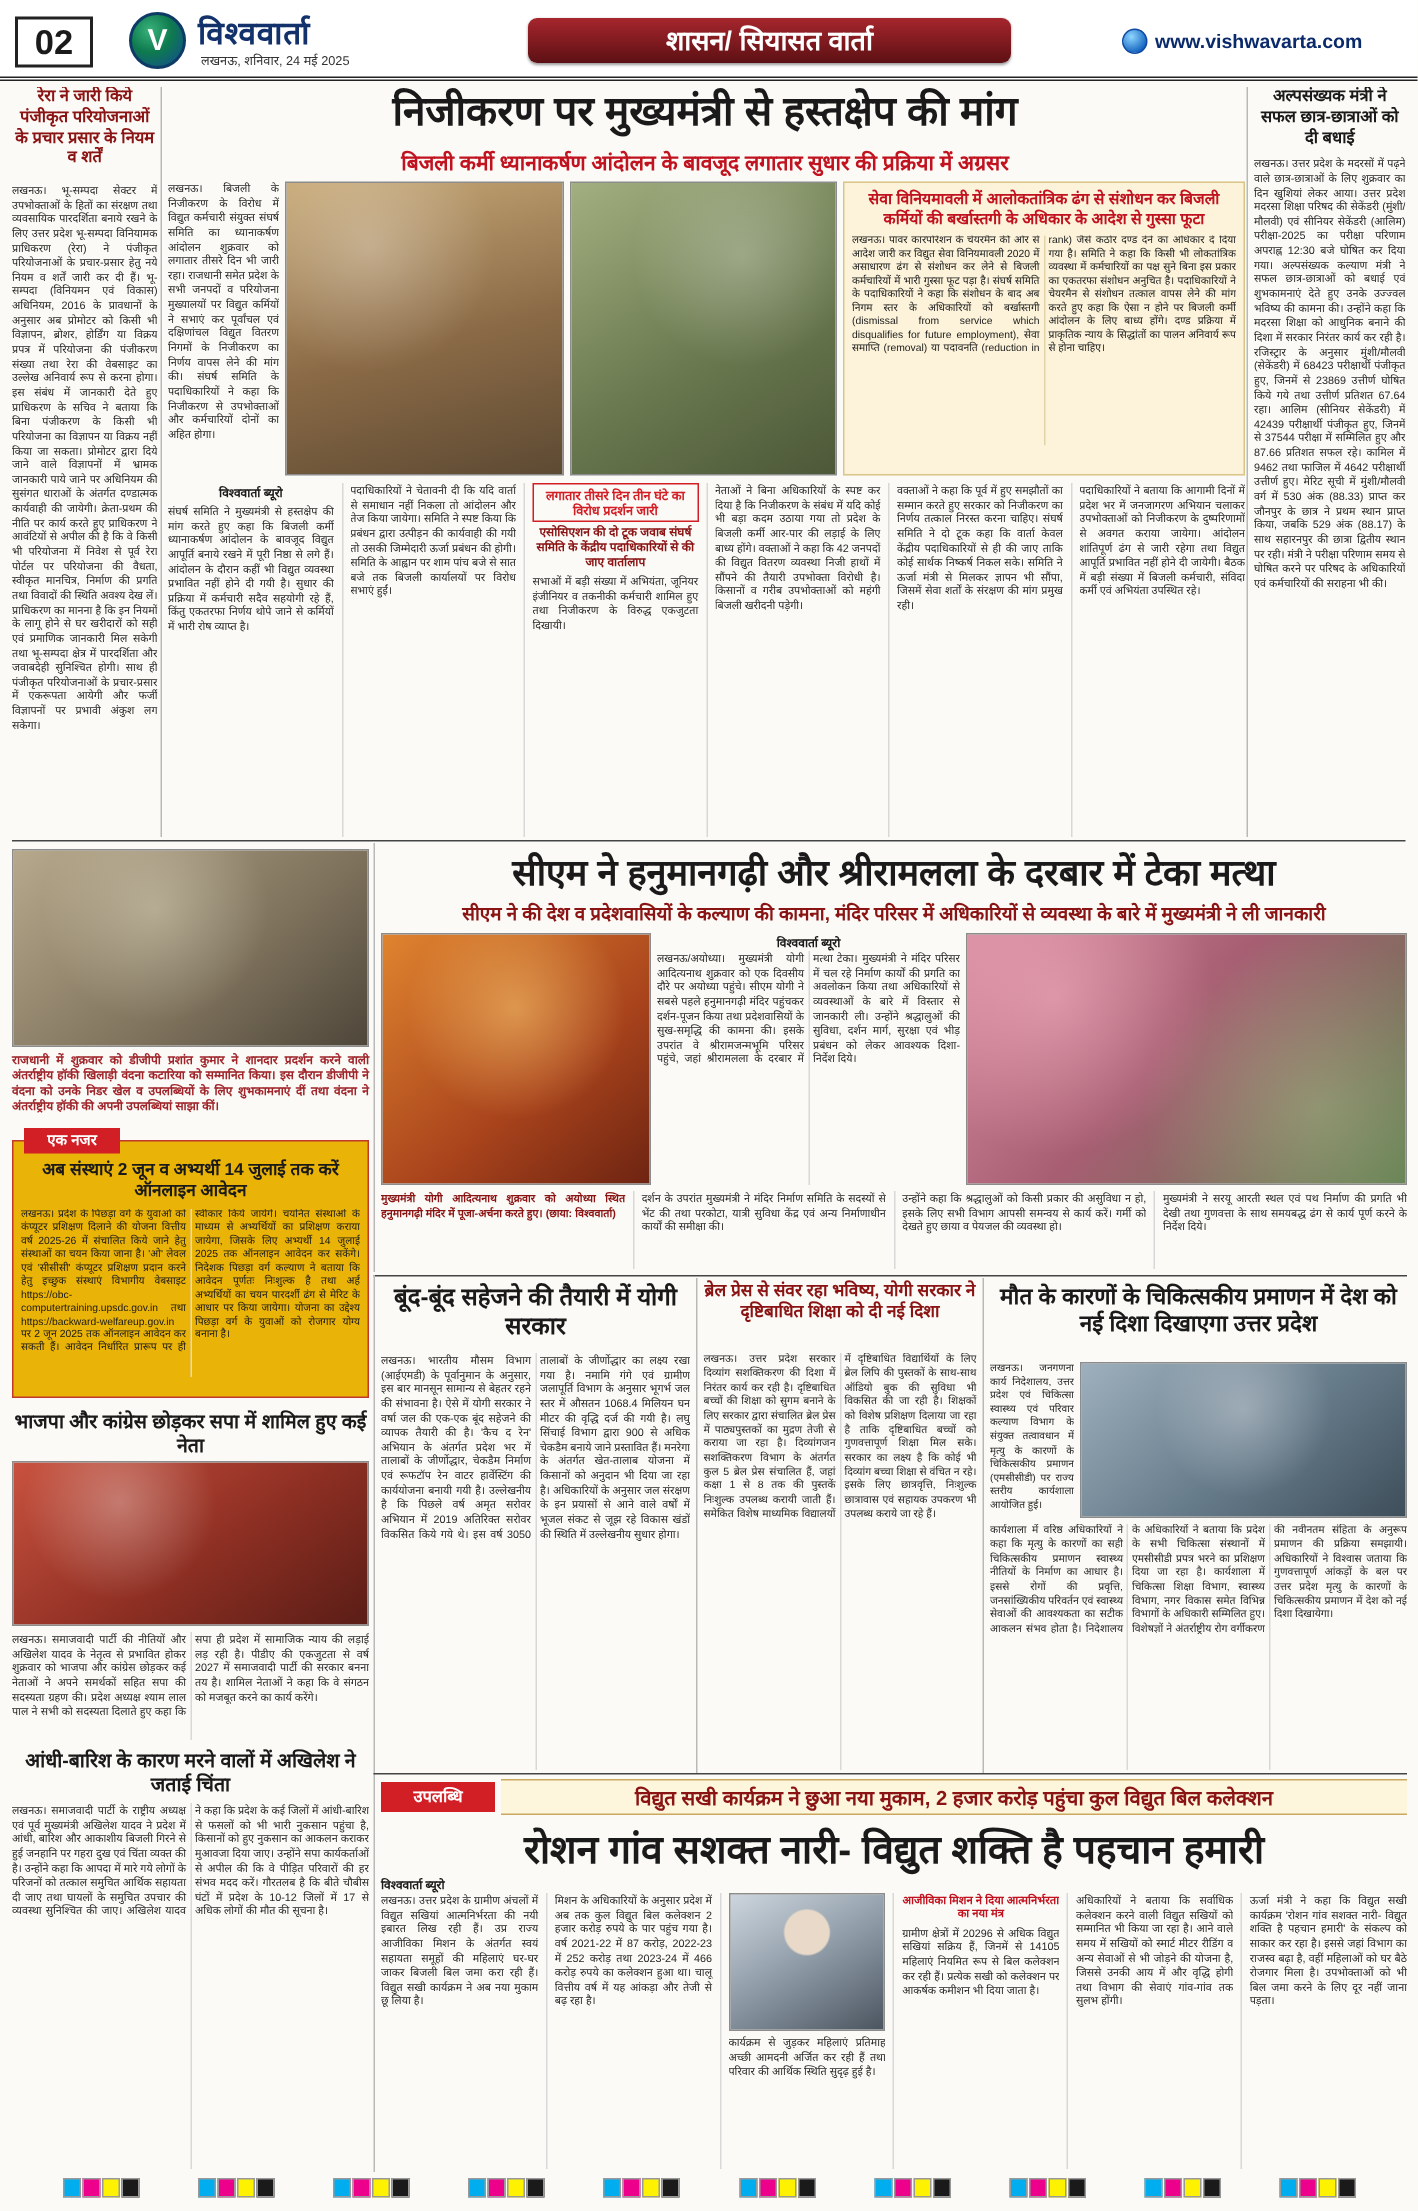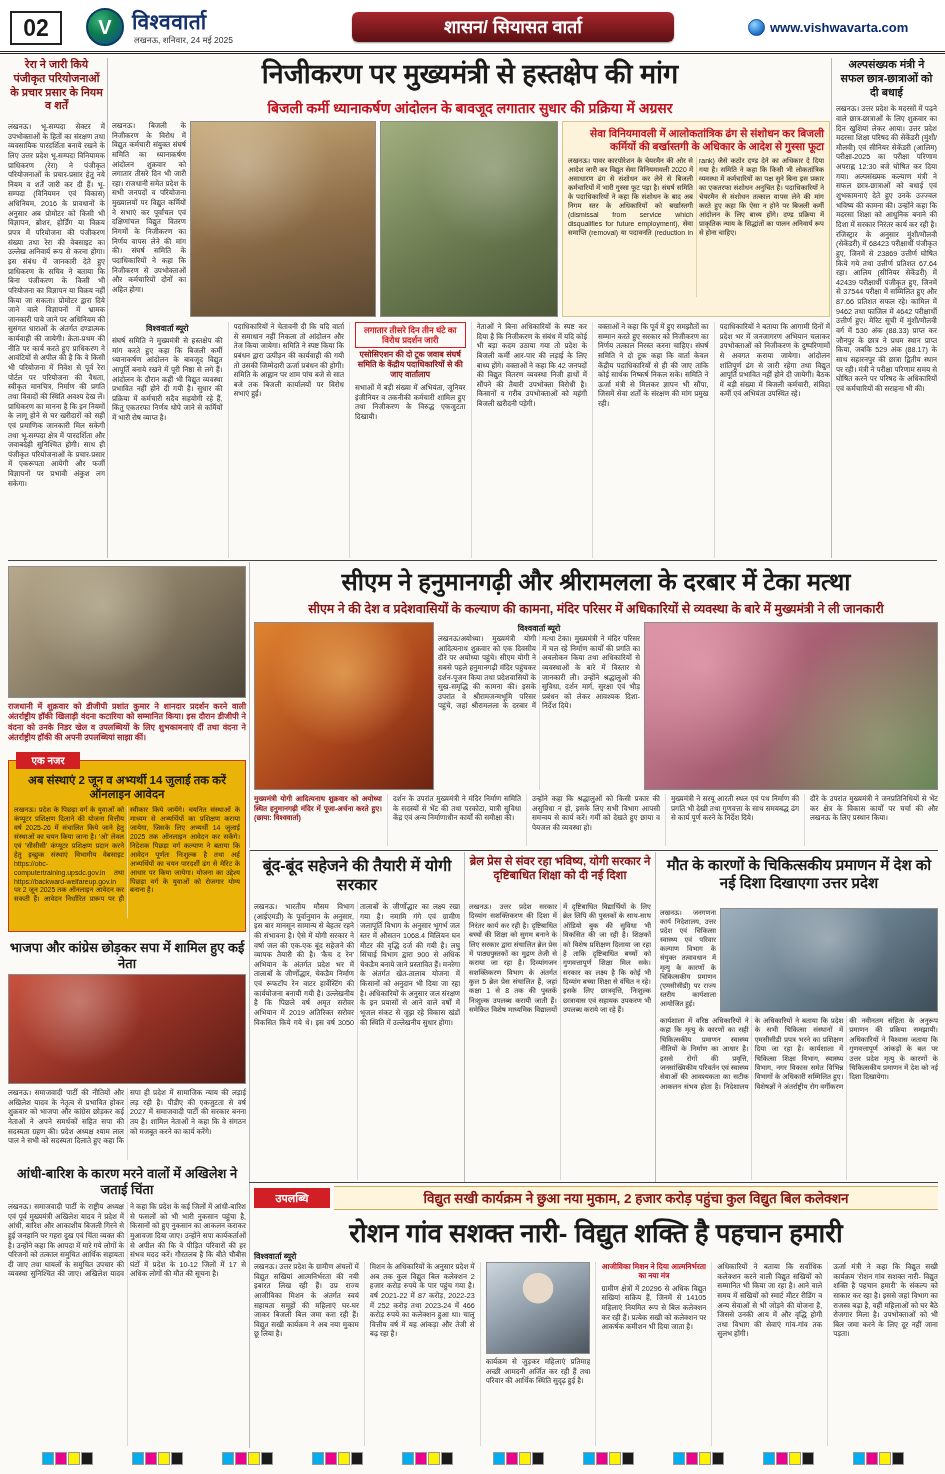--- a/index.html
+++ b/index.html
@@ -30,21 +30,21 @@
          background:radial-gradient(circle at 35% 30%,#8fd6ff,#1565c0 75%);border:1px solid #0d47a1}
 
   #rera{position:absolute;left:8px;top:58px;width:97px;height:500px;overflow:hidden}
   #rera .ttl{font-size:11px;font-weight:bold;color:#8a1313;text-align:center;line-height:1.25;margin-bottom:9px}
 
   #pv-head{position:absolute;left:112px;top:60px;width:716px;font-size:27px;font-weight:800;text-align:center;line-height:1.1}
   #pv-sub{position:absolute;left:112px;top:98px;width:716px;font-size:14px;font-weight:bold;color:#c1121f;text-align:center}
   #pv-lead{position:absolute;left:112px;top:121px;width:74px;height:196px}
   #pv-box{position:absolute;left:562px;top:121px;width:268px;height:196px;background:#fcf3da;
           border:1px solid #d9c587;padding:5px;overflow:hidden}
-  #pv-box .bttl{font-size:10.5px;font-weight:bold;color:#c1121f;text-align:right;line-height:1.25;margin-bottom:4px}
+  #pv-box .bttl{font-size:10.5px;font-weight:bold;color:#c1121f;text-align:center;line-height:1.25;margin-bottom:4px}
   #pv-box .bbody{font-size:6.9px;line-height:1.3;text-align:justify;column-count:2;column-gap:6px;
                  column-rule:1px solid #e0d3a6;height:140px;overflow:hidden}
   #pv-cols{position:absolute;left:112px;top:322px;width:718px;height:236px;display:flex;gap:5px}
   #pv-cols .pcol{flex:1;overflow:hidden}
   #pv-cols .pcol + .pcol{border-left:1px solid #d8d8d8;padding-left:5px}
   .byline{font-size:8px;font-weight:bold;text-align:center;margin-bottom:3px}
   .cap1{font-size:8.5px;font-weight:bold;color:#d21f26;text-align:center;border:1px solid #d21f26;
         padding:2px 1px;margin-bottom:2px;line-height:1.2}
   .cap2{font-size:8px;font-weight:bold;color:#8a1313;text-align:center;line-height:1.2;margin-bottom:4px}
 
@@ -202,21 +202,20 @@
 <div id="cm-sub">सीएम ने की देश व प्रदेशवासियों के कल्याण की कामना, मंदिर परिसर में अधिकारियों से व्यवस्था के बारे में मुख्यमंत्री ने ली जानकारी</div>
 <div id="cm-byline" class="byline">विश्ववार्ता ब्यूरो</div>
 <div class="photo" id="ph-yogi"></div>
 <div id="cm-mid" class="body-sm two-col">लखनऊ/अयोध्या। मुख्यमंत्री योगी आदित्यनाथ शुक्रवार को एक दिवसीय दौरे पर अयोध्या पहुंचे। सीएम योगी ने सबसे पहले हनुमानगढ़ी मंदिर पहुंचकर दर्शन-पूजन किया तथा प्रदेशवासियों के सुख-समृद्धि की कामना की। इसके उपरांत वे श्रीरामजन्मभूमि परिसर पहुंचे, जहां श्रीरामलला के दरबार में मत्था टेका। मुख्यमंत्री ने मंदिर परिसर में चल रहे निर्माण कार्यों की प्रगति का अवलोकन किया तथा अधिकारियों से व्यवस्थाओं के बारे में विस्तार से जानकारी ली। उन्होंने श्रद्धालुओं की सुविधा, दर्शन मार्ग, सुरक्षा एवं भीड़ प्रबंधन को लेकर आवश्यक दिशा-निर्देश दिये।</div>
 <div class="photo" id="ph-award"></div>
 <div id="cm-lower">
   <div class="body-sm capt">मुख्यमंत्री योगी आदित्यनाथ शुक्रवार को अयोध्या स्थित हनुमानगढ़ी मंदिर में पूजा-अर्चना करते हुए। (छाया: विश्ववार्ता)</div>
   <div class="body-sm">दर्शन के उपरांत मुख्यमंत्री ने मंदिर निर्माण समिति के सदस्यों से भेंट की तथा परकोटा, यात्री सुविधा केंद्र एवं अन्य निर्माणाधीन कार्यों की समीक्षा की।</div>
   <div class="body-sm">उन्होंने कहा कि श्रद्धालुओं को किसी प्रकार की असुविधा न हो, इसके लिए सभी विभाग आपसी समन्वय से कार्य करें। गर्मी को देखते हुए छाया व पेयजल की व्यवस्था हो।</div>
   <div class="body-sm">मुख्यमंत्री ने सरयू आरती स्थल एवं पथ निर्माण की प्रगति भी देखी तथा गुणवत्ता के साथ समयबद्ध ढंग से कार्य पूर्ण करने के निर्देश दिये।</div>
-  <div class="body-sm">दौरे के उपरांत मुख्यमंत्री ने जनप्रतिनिधियों से भेंट कर क्षेत्र के विकास कार्यों पर चर्चा की और लखनऊ के लिए प्रस्थान किया।</div>
 </div>
 <div class="hline" style="left:249px;top:850px;width:689px"></div>
 
 <div id="eknazar-tab">एक नजर</div>
 <section id="eknazar">
   <div class="ttl">अब संस्थाएं 2 जून व अभ्यर्थी 14 जुलाई तक करें ऑनलाइन आवेदन</div>
   <div class="bd">लखनऊ। प्रदेश के पिछड़ा वर्ग के युवाओं को कंप्यूटर प्रशिक्षण दिलाने की योजना वित्तीय वर्ष 2025-26 में संचालित किये जाने हेतु संस्थाओं का चयन किया जाना है। 'ओ' लेवल एवं 'सीसीसी' कंप्यूटर प्रशिक्षण प्रदान करने हेतु इच्छुक संस्थाएं विभागीय वेबसाइट https://obc-computertraining.upsdc.gov.in तथा https://backward-welfareup.gov.in पर 2 जून 2025 तक ऑनलाइन आवेदन कर सकती हैं। आवेदन निर्धारित प्रारूप पर ही स्वीकार किये जायेंगे। चयनित संस्थाओं के माध्यम से अभ्यर्थियों का प्रशिक्षण कराया जायेगा, जिसके लिए अभ्यर्थी 14 जुलाई 2025 तक ऑनलाइन आवेदन कर सकेंगे। निदेशक पिछड़ा वर्ग कल्याण ने बताया कि आवेदन पूर्णतः निःशुल्क है तथा अर्ह अभ्यर्थियों का चयन पारदर्शी ढंग से मेरिट के आधार पर किया जायेगा। योजना का उद्देश्य पिछड़ा वर्ग के युवाओं को रोजगार योग्य बनाना है।</div>
 </section>
 
 <h3 id="sapa-ttl">भाजपा और कांग्रेस छोड़कर सपा में शामिल हुए कई नेता</h3>

